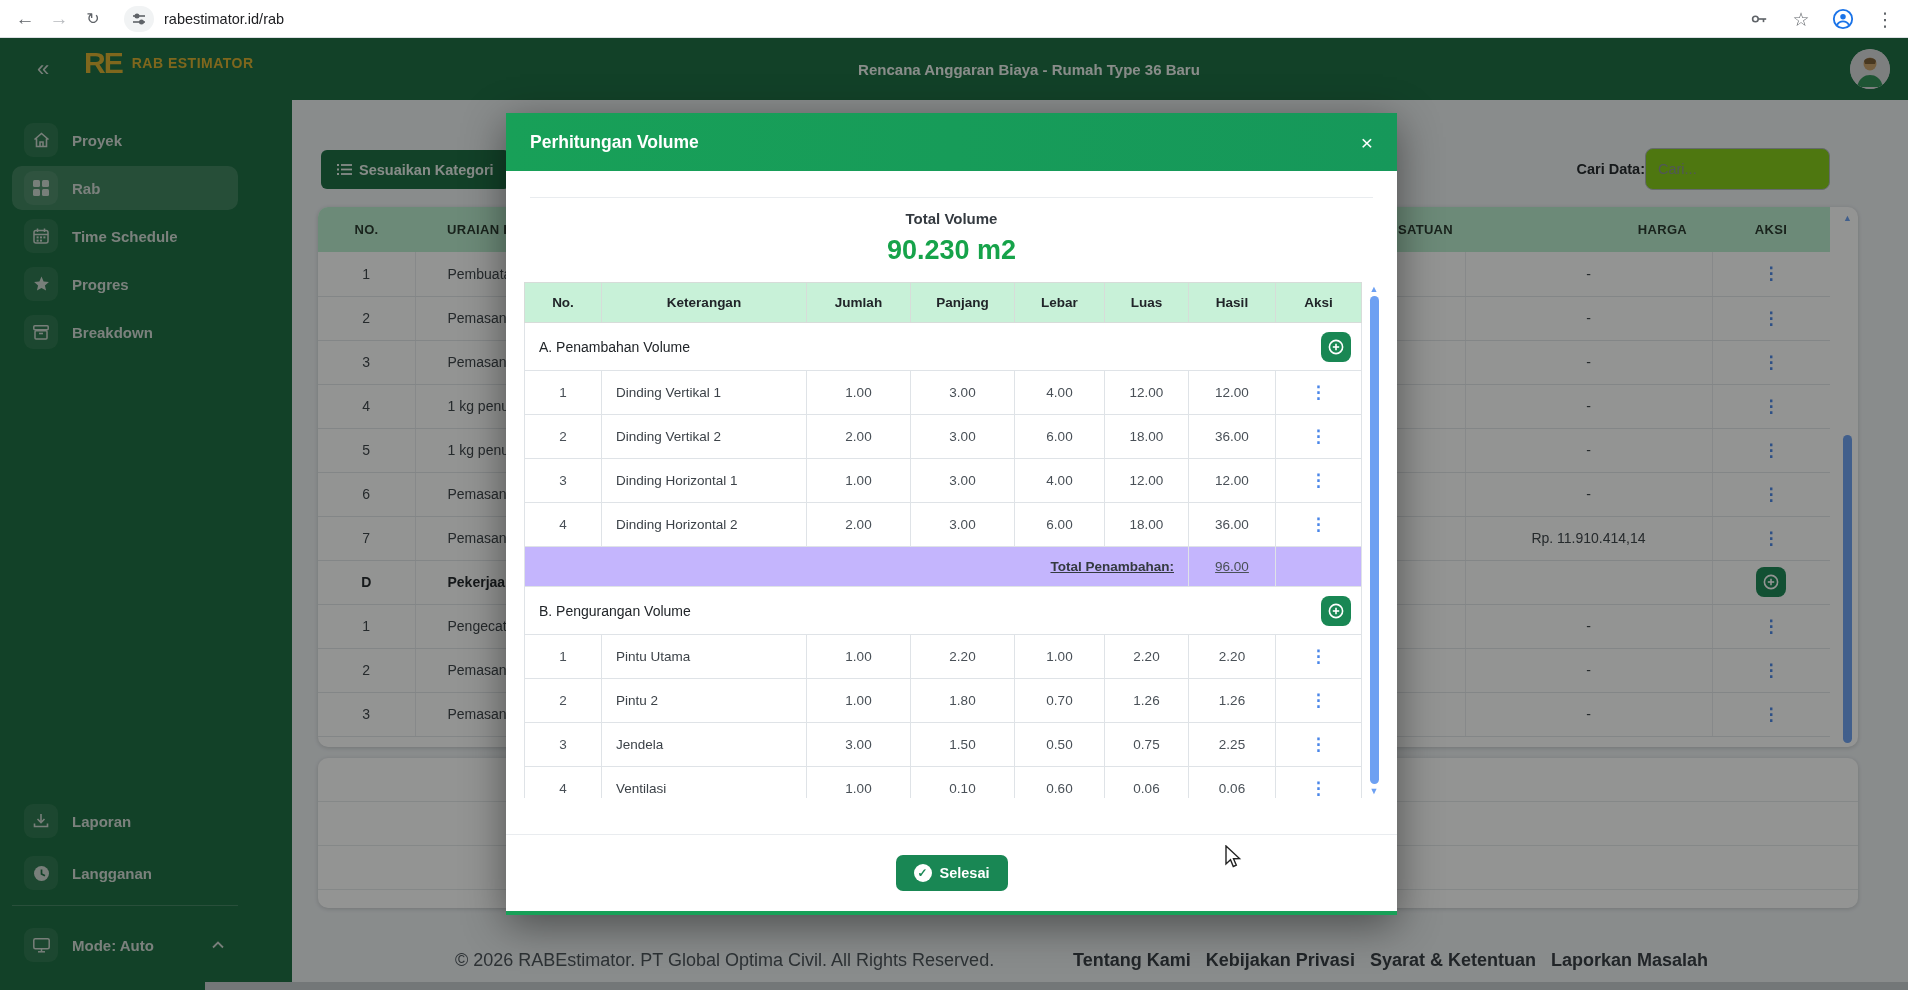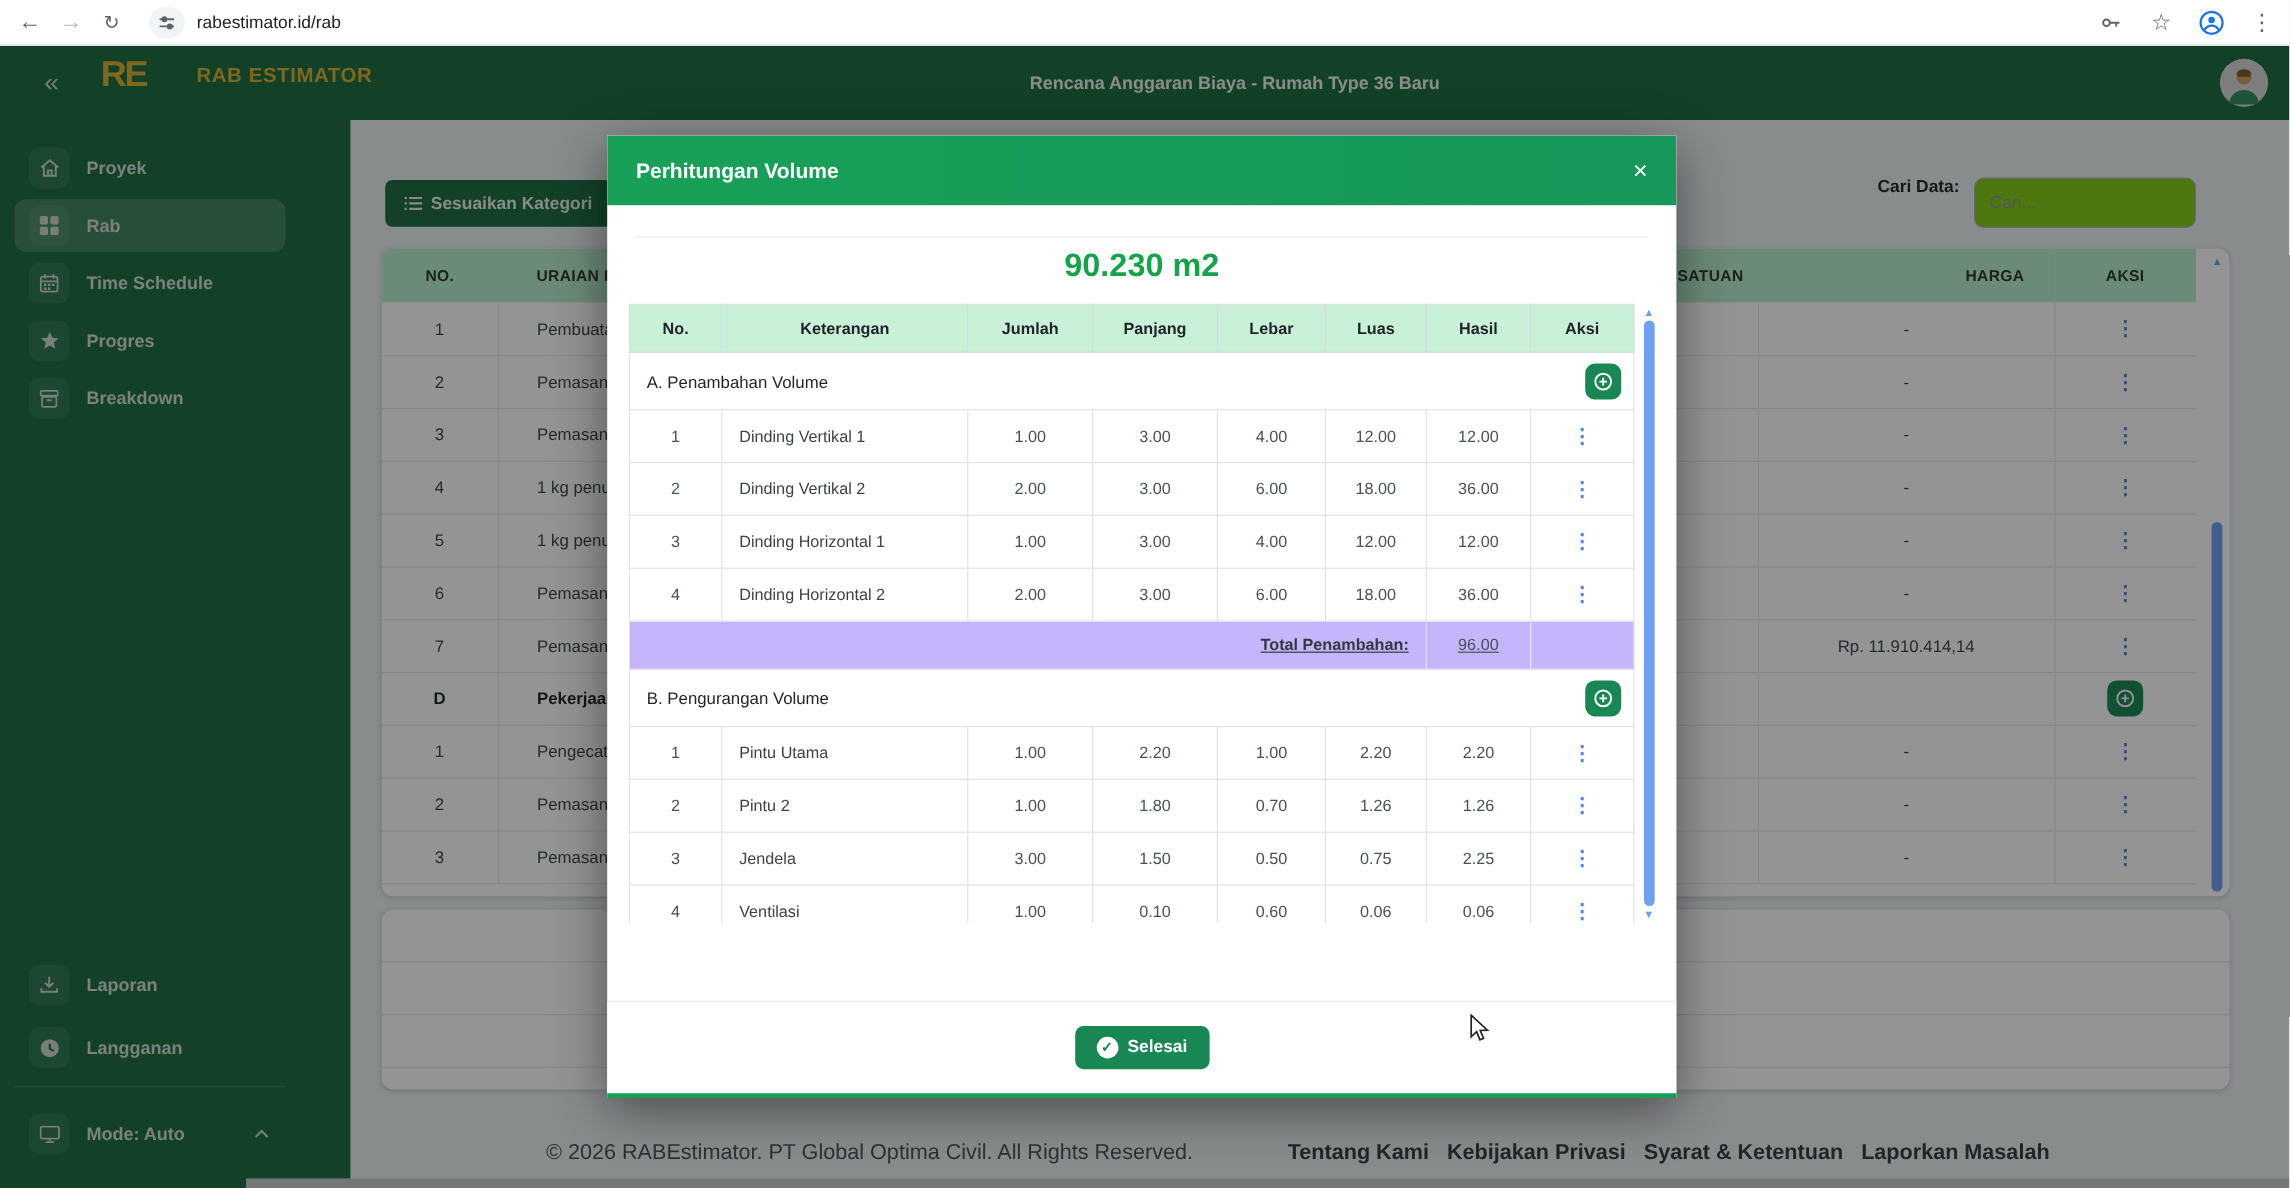--- a/index.html
+++ b/index.html
@@ -19,40 +19,40 @@
   .browser-right{position:absolute;right:6px;top:0;height:38px;display:flex;align-items:center;gap:8px;}
 
   
   .app{position:absolute;left:0;top:38px;width:1908px;height:952px;background:#edf0f3;overflow:hidden;}
   .app-header{position:absolute;left:0;top:0;width:1908px;height:62px;background:var(--green-dark);
     display:flex;align-items:center;}
   .collapse-btn{position:absolute;left:26px;top:14px;width:34px;height:34px;color:#ccd8d0;
     font-size:22px;display:flex;align-items:center;justify-content:center;}
   .brand{position:absolute;left:84px;top:8px;display:flex;align-items:center;gap:10px;}
   .brand-logo{font-size:30px;font-weight:800;color:var(--gold);letter-spacing:-2px;font-style:normal;}
-  .brand-name{font-size:17px;font-weight:700;color:var(--gold);letter-spacing:.5px;margin-left:32px;}
+  .brand-name{font-size:14px;font-weight:700;color:var(--gold);letter-spacing:.5px;}
   .page-title{position:absolute;left:250px;right:100px;top:0;height:62px;display:flex;align-items:center;
     justify-content:center;color:#eef3ef;font-size:15px;font-weight:700;}
   .avatar{position:absolute;right:18px;top:11px;width:40px;height:40px;border-radius:50%;
     background:#d8dadc;overflow:hidden;display:flex;align-items:center;justify-content:center;}
 
   .sidebar{position:absolute;left:0;top:62px;width:292px;height:890px;background:var(--green-dark);}
   .side-item{position:absolute;left:12px;width:226px;height:44px;border-radius:10px;display:flex;
     align-items:center;gap:14px;padding-left:12px;color:#d5ded8;font-size:15px;font-weight:600;}
   .side-item.active{background:rgba(255,255,255,.16);}
   .icon-tile{width:34px;height:34px;border-radius:9px;background:rgba(255,255,255,.08);
     display:flex;align-items:center;justify-content:center;color:#cfd9d2;flex:0 0 34px;}
   .side-divider{position:absolute;left:12px;width:226px;height:0;border-top:1px solid rgba(255,255,255,.18);}
   .chev-up{margin-left:auto;margin-right:14px;}
 
   
   .btn-kategori{position:absolute;left:321px;top:112px;height:39px;padding:0 16px;border-radius:6px;
     background:var(--green-dark);color:#e9f1ec;font-size:14.5px;font-weight:600;display:flex;
     align-items:center;gap:7px;}
-  .search-wrap{position:absolute;right:78px;top:110px;display:flex;gap:12px;}
+  .search-wrap{position:absolute;right:78px;top:110px;display:flex;align-items:center;gap:0;}
   .search-label{font-size:14.5px;font-weight:700;color:#212529;}
   .search-input{width:185px;height:42px;border:1px solid #aeb4ba;border-radius:8px;font-size:14.5px;
     padding:0 12px;color:#495057;background:#84cc16;font-family:"Liberation Sans",sans-serif;}
   .search-input::placeholder{color:#8a9096;}
 
   .card{position:absolute;left:318px;top:169px;width:1540px;background:#fff;border-radius:10px;
     box-shadow:0 1px 4px rgba(20,30,25,.18);overflow:hidden;}
   .card.main{height:540px;}
   .card.lower{top:720px;height:150px;}
   .lower-line{height:44px;border-bottom:1px solid #e6e9ec;}
@@ -424,20 +424,21 @@
     <div class="hscroll"></div>
     <div class="overlay"></div>
   </div>
 
   <div class="modal">
     <div class="modal-head">
       <span class="modal-title">Perhitungan Volume</span>
       <span class="modal-close">×</span>
     </div>
     <hr class="modal-hr">
+    <div class="total-label">Total Volume</div>
     <div class="total-value">90.230 m2</div>
 
     <div class="mtab-wrap">
       <table class="mtab">
         <thead>
             <tr id="m-head">
               <th class="m-no">No.</th>
               <th class="m-ket">Keterangan</th>
               <th class="m-jml">Jumlah</th>
               <th class="m-pjg">Panjang</th>

